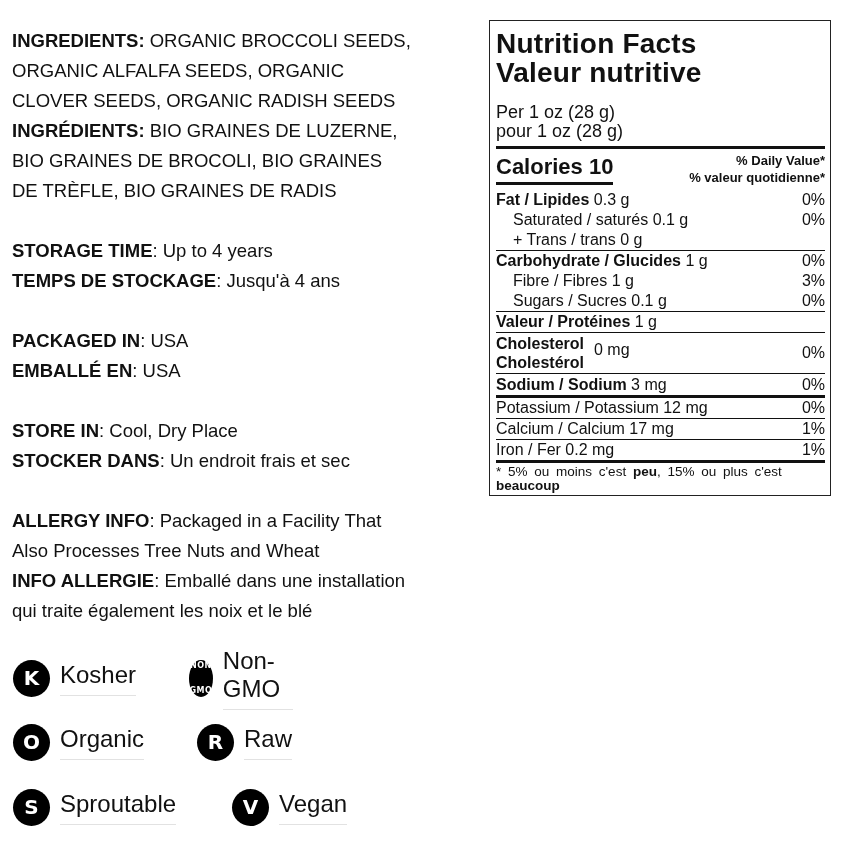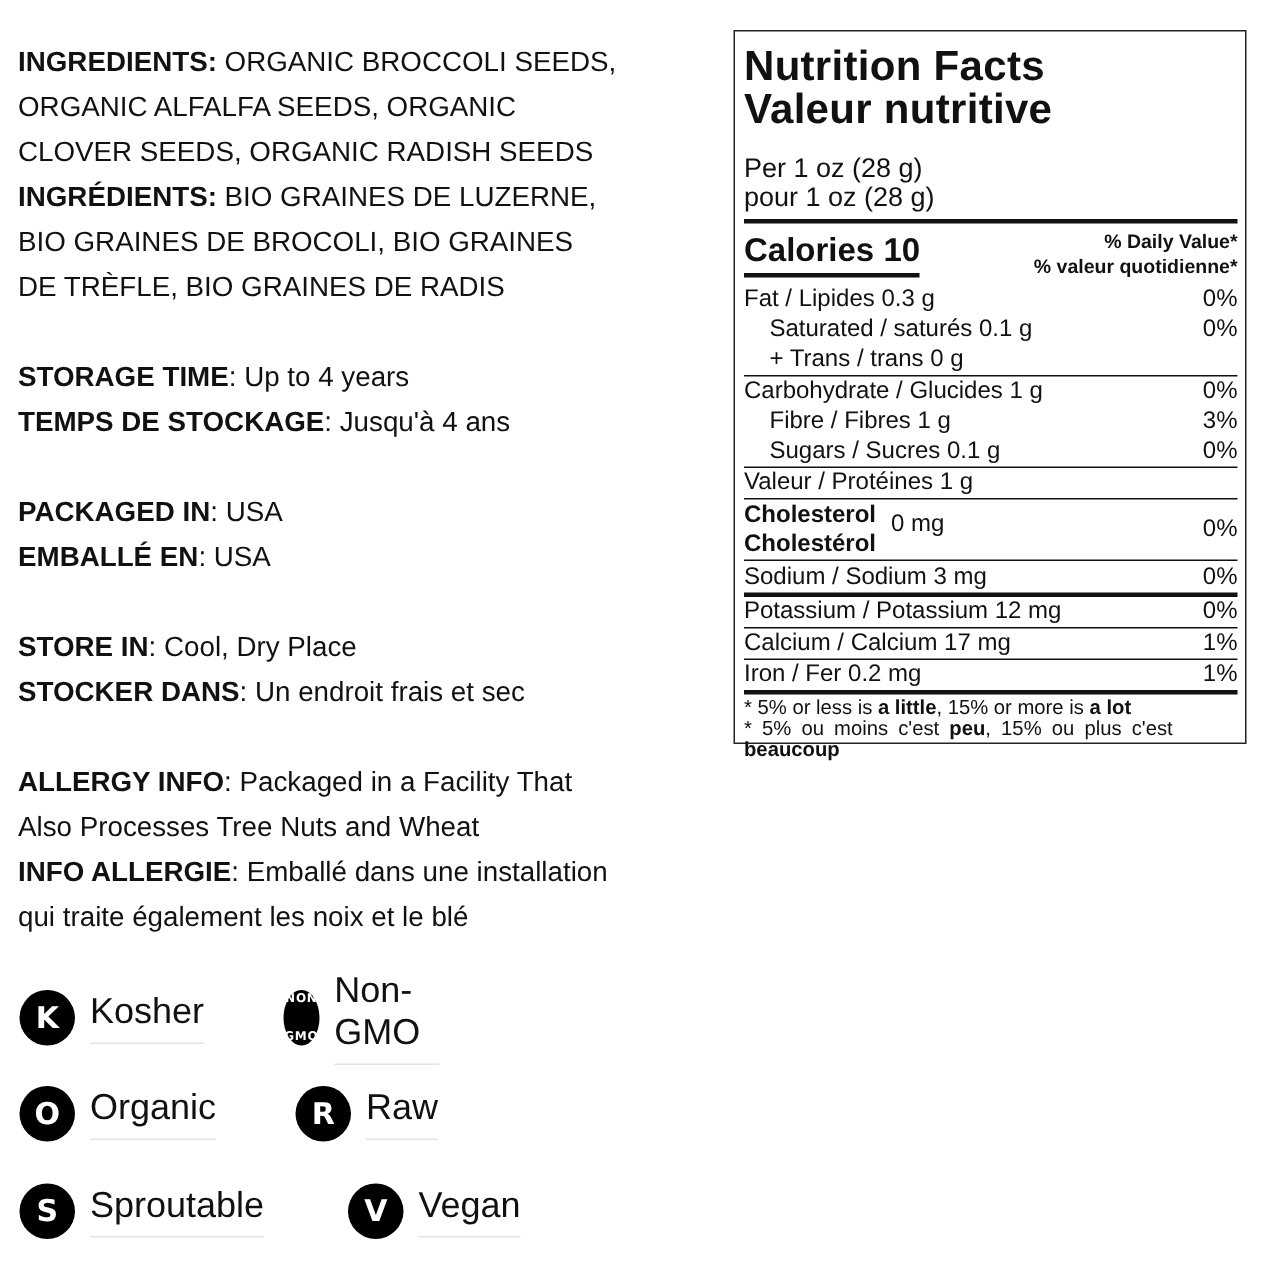--- a/index.html
+++ b/index.html
@@ -21,21 +21,21 @@
   .blabel { font-size:24px; margin-left:10px; padding-bottom:6px; border-bottom:1px solid #e2e2e2; color:#111; }
 
   
   .nf { position:absolute; left:489px; top:20px; width:329px; height:474px;
         border:1.5px solid #222; padding:0 5px 0 6px; }
   .nf-title { font-weight:bold; font-size:28px; line-height:29px; margin-top:8px; letter-spacing:0.2px; }
   .nf-serv { font-size:18px; line-height:19px; }
   .rule { border-top:1px solid #111; }
   .rule.thick { border-top:3.5px solid #111; }
   .row { display:flex; justify-content:space-between; align-items:baseline; font-size:16px; line-height:20px; }
-  .row .n b { font-weight:normal; }
+  .row .n b { font-weight:bold; }
   .indent { padding-left:17px; }
   .cal { display:flex; justify-content:space-between; align-items:flex-start; height:41px; }
   .cal-l { font-weight:bold; font-size:22px; line-height:26px; border-bottom:3.5px solid #111; margin-top:5px; padding-bottom:2px; }
   .dv { text-align:right; font-weight:bold; font-size:13px; line-height:17px; margin-top:3px; }
   .chol { display:flex; justify-content:space-between; align-items:center; font-size:16px; height:40px; }
   .chol .names { font-weight:bold; line-height:19px; }
   .foot { font-size:13.5px; line-height:14px; margin-top:2px; }
 </style>
 </head>
 <body>
@@ -163,17 +163,16 @@
     <span>Calcium / Calcium 17 mg</span>
     <span>1%</span>
   </div>
   <div class="rule"></div>
   <div class="row">
     <span>Iron / Fer 0.2 mg</span>
     <span>1%</span>
   </div>
   <div class="rule thick"></div>
   <div class="foot">
-    <div><span>* 5% or less is </span><b>a little</b><span>, 15% or more is </span><b>a lot</b></div>
     <div style="word-spacing:3px;"><span>* 5% ou moins c'est </span><b>peu</b><span>, 15% ou plus c'est</span></div>
     <div><b>beaucoup</b></div>
   </div>
 </div>
 
 </body></html>

